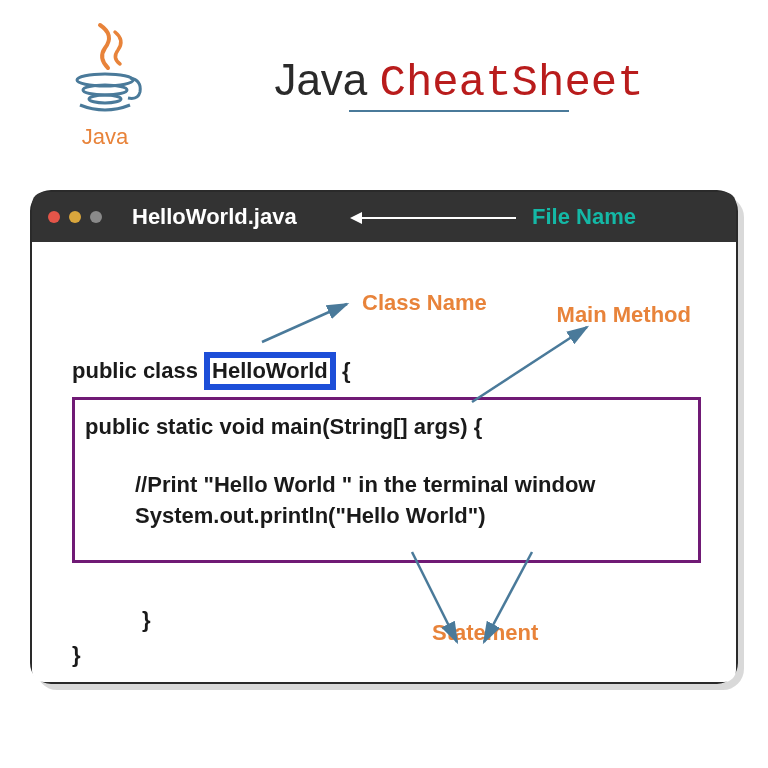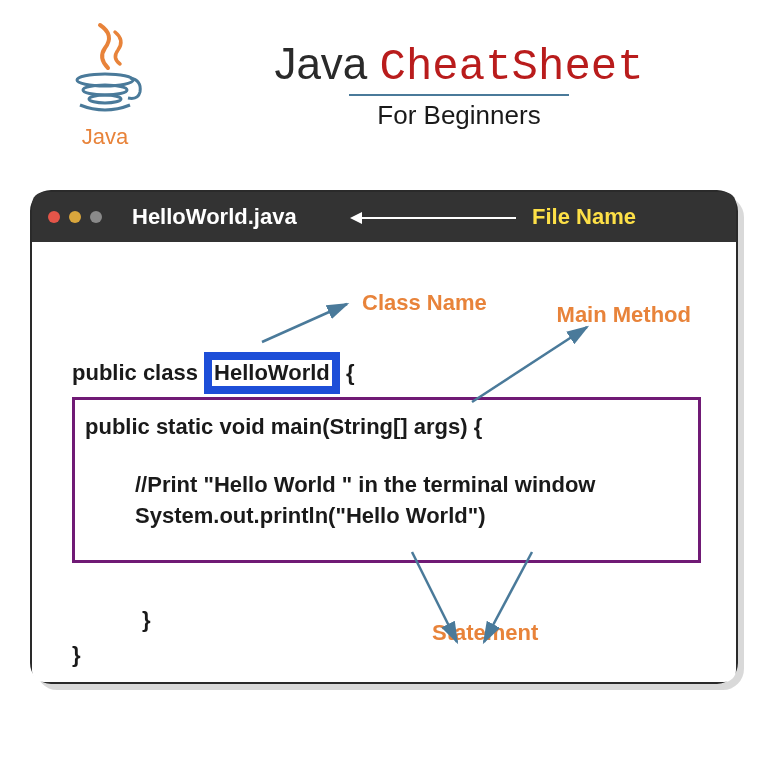--- a/index.html
+++ b/index.html
@@ -65,21 +65,21 @@
   .dot { width: 12px; height: 12px; border-radius: 50%; }
   .dot.red { background: #e45549; }
   .dot.yellow { background: #d9a63c; }
   .dot.gray { background: #8a8a8a; }
   .filename {
     color: #fff;
     font-size: 22px;
     font-weight: 600;
   }
   .filename-label {
-    color: #fde047;
+    color: #14b8a6;
     font-size: 22px;
     font-weight: 600;
     position: absolute;
     right: 100px;
   }
   .arrow-left {
     position: absolute;
     left: 320px;
     right: 220px;
     height: 2px;
@@ -101,21 +101,21 @@
     border-radius: 0 0 12px 12px;
     position: relative;
     font-family: "Segoe UI", Arial, sans-serif;
     font-size: 22px;
     font-weight: 600;
     color: #1a1a1a;
     height: 440px;
   }
   .code-line1 { position: absolute; top: 110px; left: 40px; }
   .classname-box {
-    border: 8px solid #1d4ed8;
+    border: 6px solid #1d4ed8;
     padding: 0 2px;
     display: inline-block;
   }
   .main-box {
     position: absolute;
     top: 155px;
     left: 40px;
     right: 35px;
     border: 3px solid #701a75;
     padding: 14px 10px 28px 10px;
@@ -159,21 +159,20 @@
       <path d="M 70 58 Q 82 60 80 72 Q 78 80 68 78" stroke="#4a7a9a" stroke-width="3" fill="none"></path>
       <path d="M 20 85 Q 45 95 70 85" stroke="#4a7a9a" stroke-width="3" fill="none"></path>
     </svg>
     <div style="color:#e8833a;font-size:22px;font-weight:500;margin-top:-6px">Java</div>
   </div>
   <div class="title-block">
     <div class="title-main">
       <span>Java </span><span class="accent">CheatSheet</span>
     </div>
     <div class="title-underline"></div>
-    <div class="subtitle">For Beginners</div>
   </div>
 </div>
 
 <div class="window">
   <div class="titlebar">
     <div class="dots">
       <div class="dot red"></div>
       <div class="dot yellow"></div>
       <div class="dot gray"></div>
     </div>

